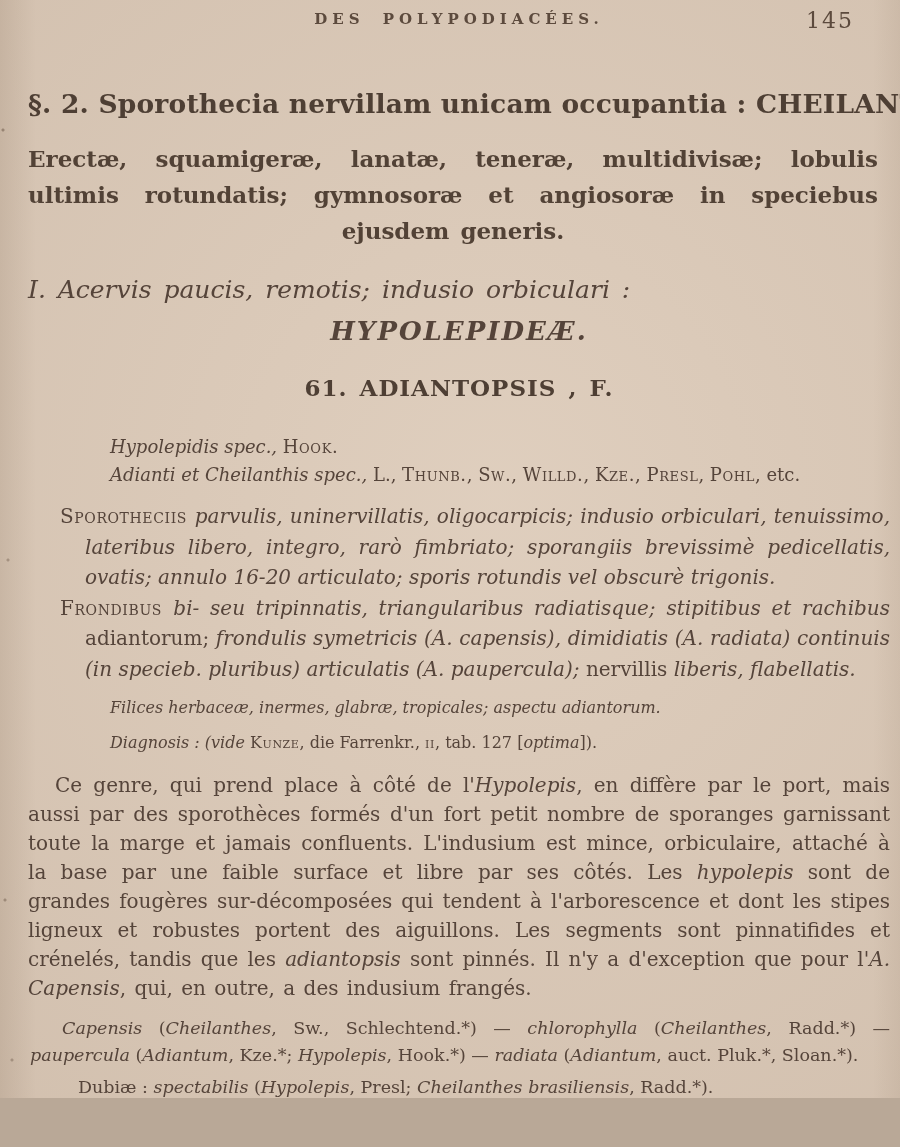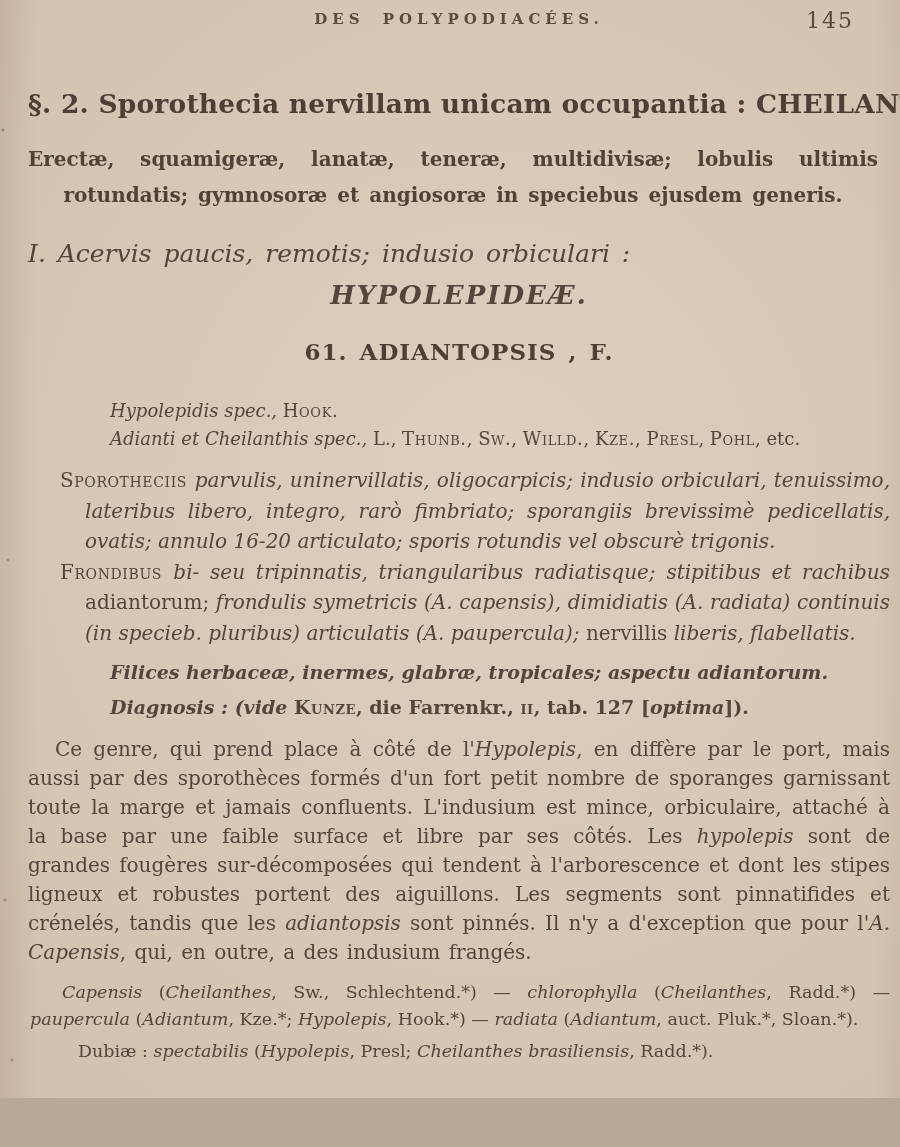--- a/index.html
+++ b/index.html
@@ -45,21 +45,21 @@
   .section-heading {
     margin: 52px 0 0 0;
     font-size: 26.5px;
     font-weight: bold;
     letter-spacing: 0.2px;
     white-space: nowrap;
     color: #4e3f34;
   }
   .section-desc {
     margin: 22px 12px 0 0;
-    font-size: 20px;
+    font-size: 23px;
     font-weight: bold;
     line-height: 36px;
     text-align: justify;
     text-align-last: center;
     word-spacing: 3px;
     color: #524236;
   }
   .division-line {
     margin: 26px 0 0 0;
     text-align: left;
@@ -87,21 +87,21 @@
   .synonymy { margin: 32px 0 0 82px; font-size: 18px; line-height: 28px; }
   .syn-line { margin: 0; }
   .latin-para {
     margin: 0 0 0 57px;
     text-indent: -25px;
     font-size: 20px;
     line-height: 30.5px;
     text-align: justify;
   }
   .latin-para.first { margin-top: 12px; }
-  .note-line { margin: 0 0 0 82px; font-size: 19px; line-height: 24px; font-weight: bold; }
+  .note-line { margin: 0 0 0 82px; font-size: 16px; line-height: 24px; }
   .note-line.filices { margin-top: 12px; }
   .note-line.diagnosis { margin-top: 11px; }
   .discussion {
     margin: 16px 0 0 0;
     font-size: 20px;
     line-height: 29px;
     text-align: justify;
     text-indent: 27px;
     word-spacing: 2px;
   }

